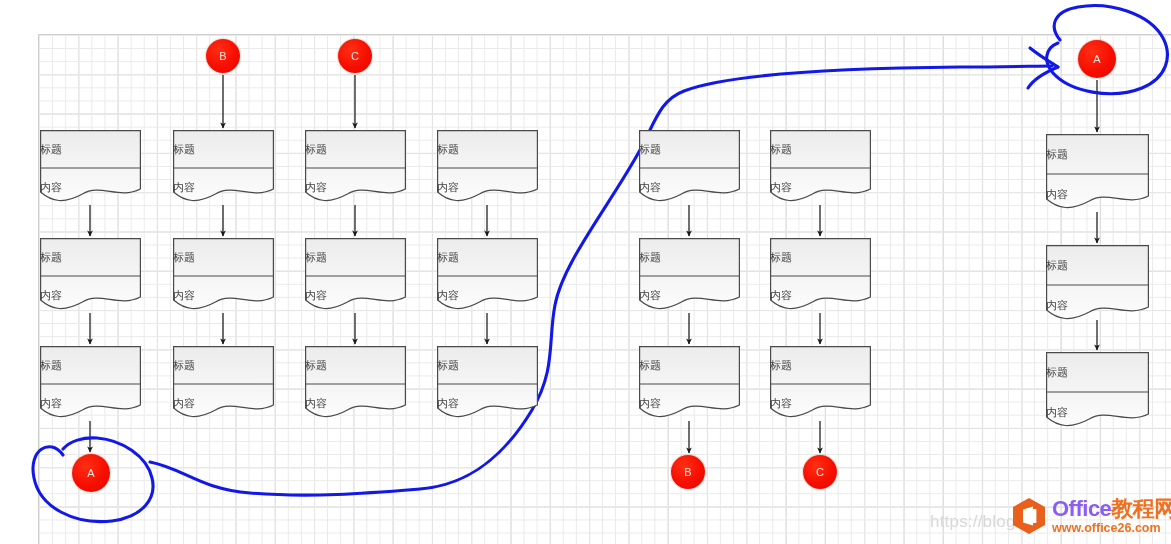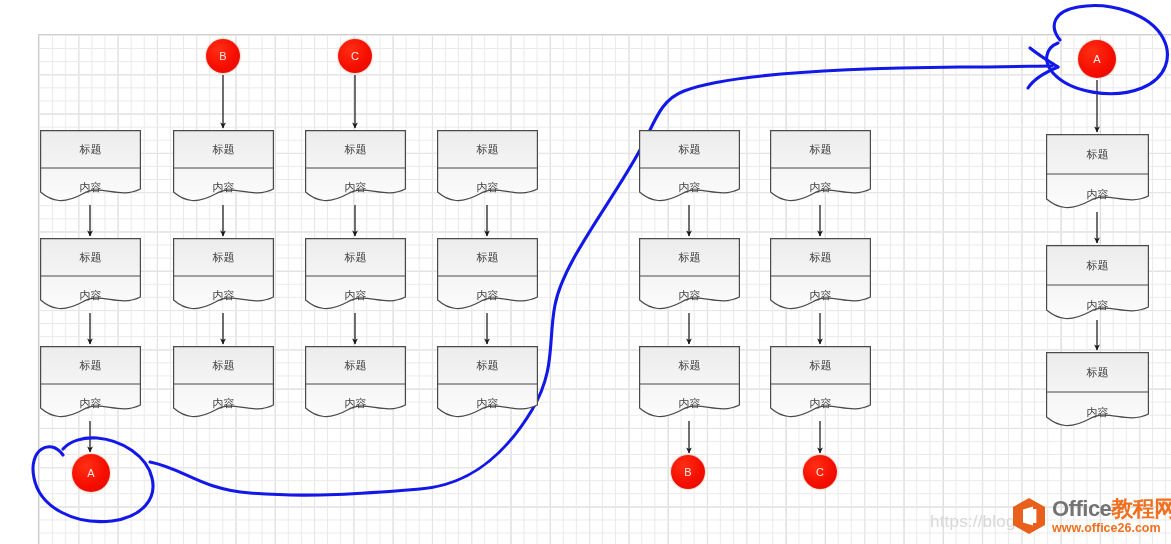--- a/index.html
+++ b/index.html
@@ -42,21 +42,20 @@
   .card {
     position: absolute;
     width: 101px;
   }
   .card.big { width: 103px; }
   .card-svg { display: block; }
   .card-title, .card-body {
     position: absolute;
     left: 0;
     width: 100%;
-    text-align: center;
     color: #404040;
     font-size: 11px;
     line-height: 1;
     pointer-events: none;
   }
   .card-title { top: 14px; }
   .card-body  { top: 52px; }
   .card.big .card-title { top: 15px; }
   .card.big .card-body  { top: 55px; }
 
@@ -103,21 +102,21 @@
     align-items: center;
     gap: 6px;
   }
   #logo-text { line-height: 1; }
   .logo-line1 {
     font-size: 22px;
     font-weight: bold;
     letter-spacing: -0.5px;
     white-space: nowrap;
   }
-  .logo-office { color: #737373; }
+  .logo-office { color: #8b5cf6; }
   .logo-cn { color: #f07020; }
   .logo-line2 {
     font-size: 12.5px;
     font-weight: bold;
     color: #f07020;
     margin-top: 2px;
     white-space: nowrap;
   }
 </style>
 </head>

